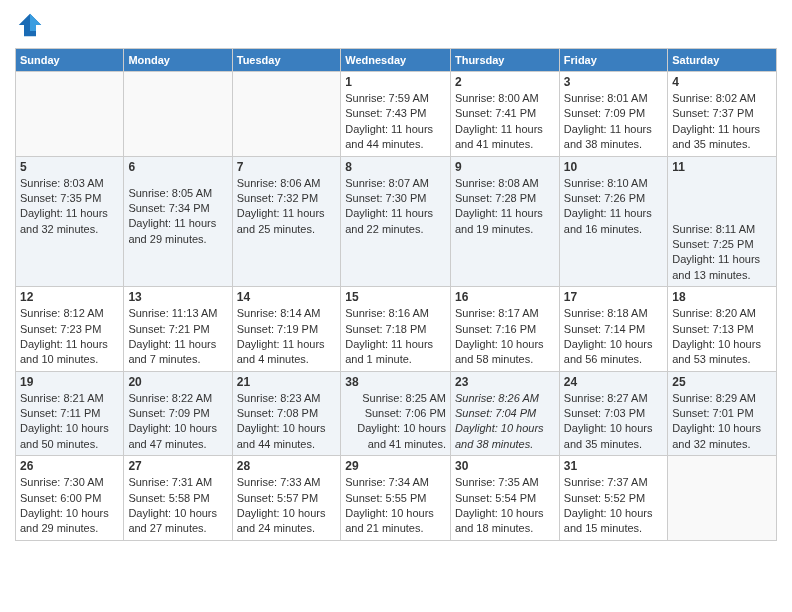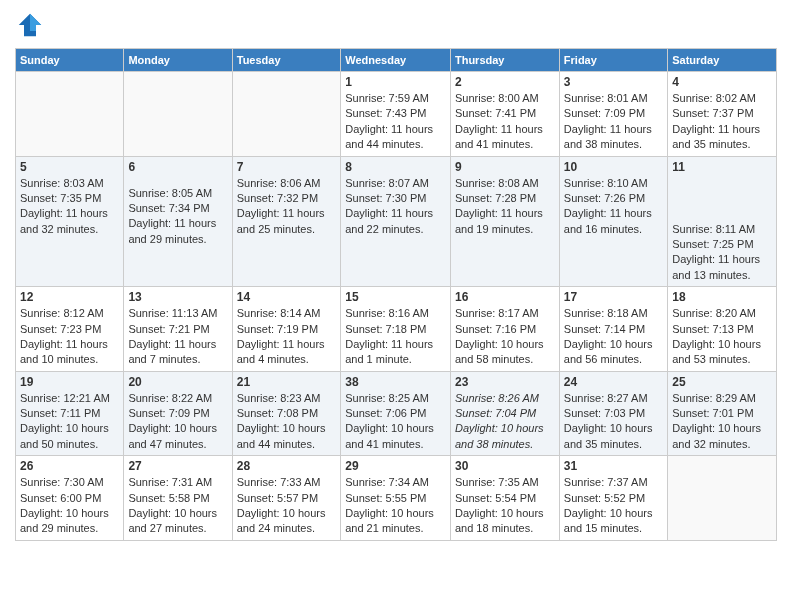--- a/index.html
+++ b/index.html
@@ -239,39 +239,39 @@
           <td>
             <div class="day-num">18</div>
             <div class="day-info" style="white-space: pre-line;">Sunrise: 8:20 AM
 Sunset: 7:13 PM
 Daylight: 10 hours and 53 minutes.</div>
           </td>
         </tr>
         <tr class="row-alt">
           <td>
             <div class="day-num">19</div>
-            <div class="day-info" style="white-space: pre-line;">Sunrise: 12:21 AM
+            <div class="day-info" style="white-space: pre-line;">Sunrise: 8:21 AM
 Sunset: 7:11 PM
 Daylight: 10 hours and 50 minutes.</div>
           </td>
           <td>
             <div class="day-num">20</div>
             <div class="day-info" style="white-space: pre-line;">Sunrise: 8:22 AM
 Sunset: 7:09 PM
 Daylight: 10 hours and 47 minutes.</div>
           </td>
           <td>
             <div class="day-num">21</div>
             <div class="day-info" style="white-space: pre-line;">Sunrise: 8:23 AM
 Sunset: 7:08 PM
 Daylight: 10 hours and 44 minutes.</div>
           </td>
           <td>
             <div class="day-num">38</div>
-            <div class="day-info" style="white-space: pre-line;">Sunrise: 8:25 AM
+            <div class="day-info" style="white-space: pre-line; text-align: right;">Sunrise: 8:25 AM
 Sunset: 7:06 PM
 Daylight: 10 hours and 41 minutes.</div>
           </td>
           <td>
             <div class="day-num">23</div>
             <div class="day-info" style="white-space: pre-line; font-style: italic;">Sunrise: 8:26 AM
 Sunset: 7:04 PM
 Daylight: 10 hours and 38 minutes.</div>
           </td>
           <td>

